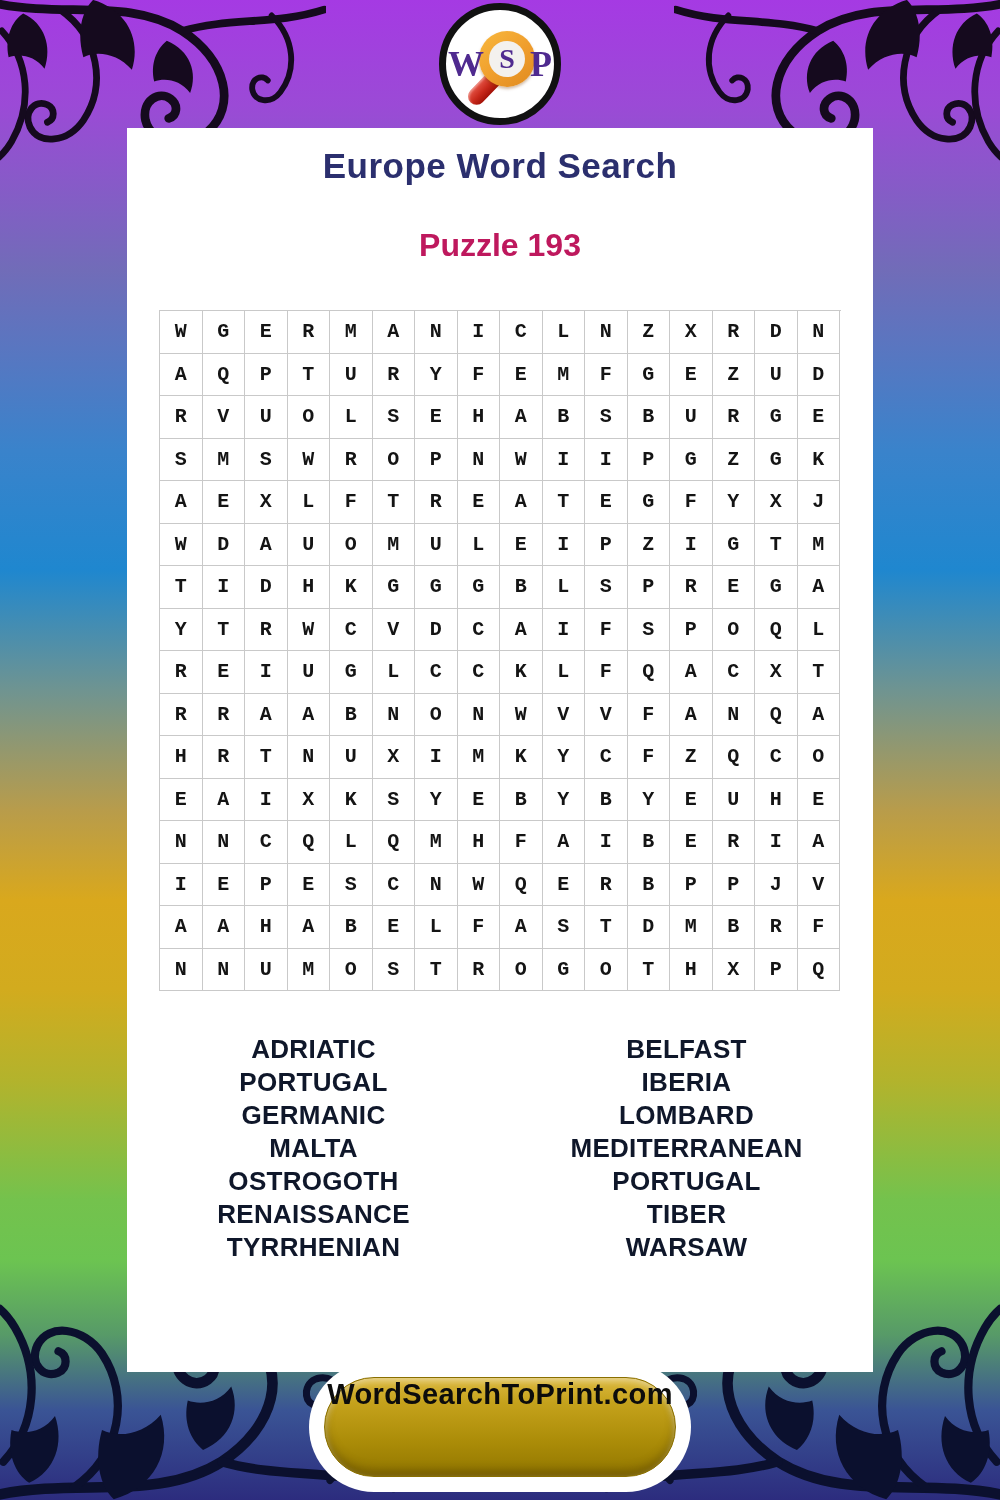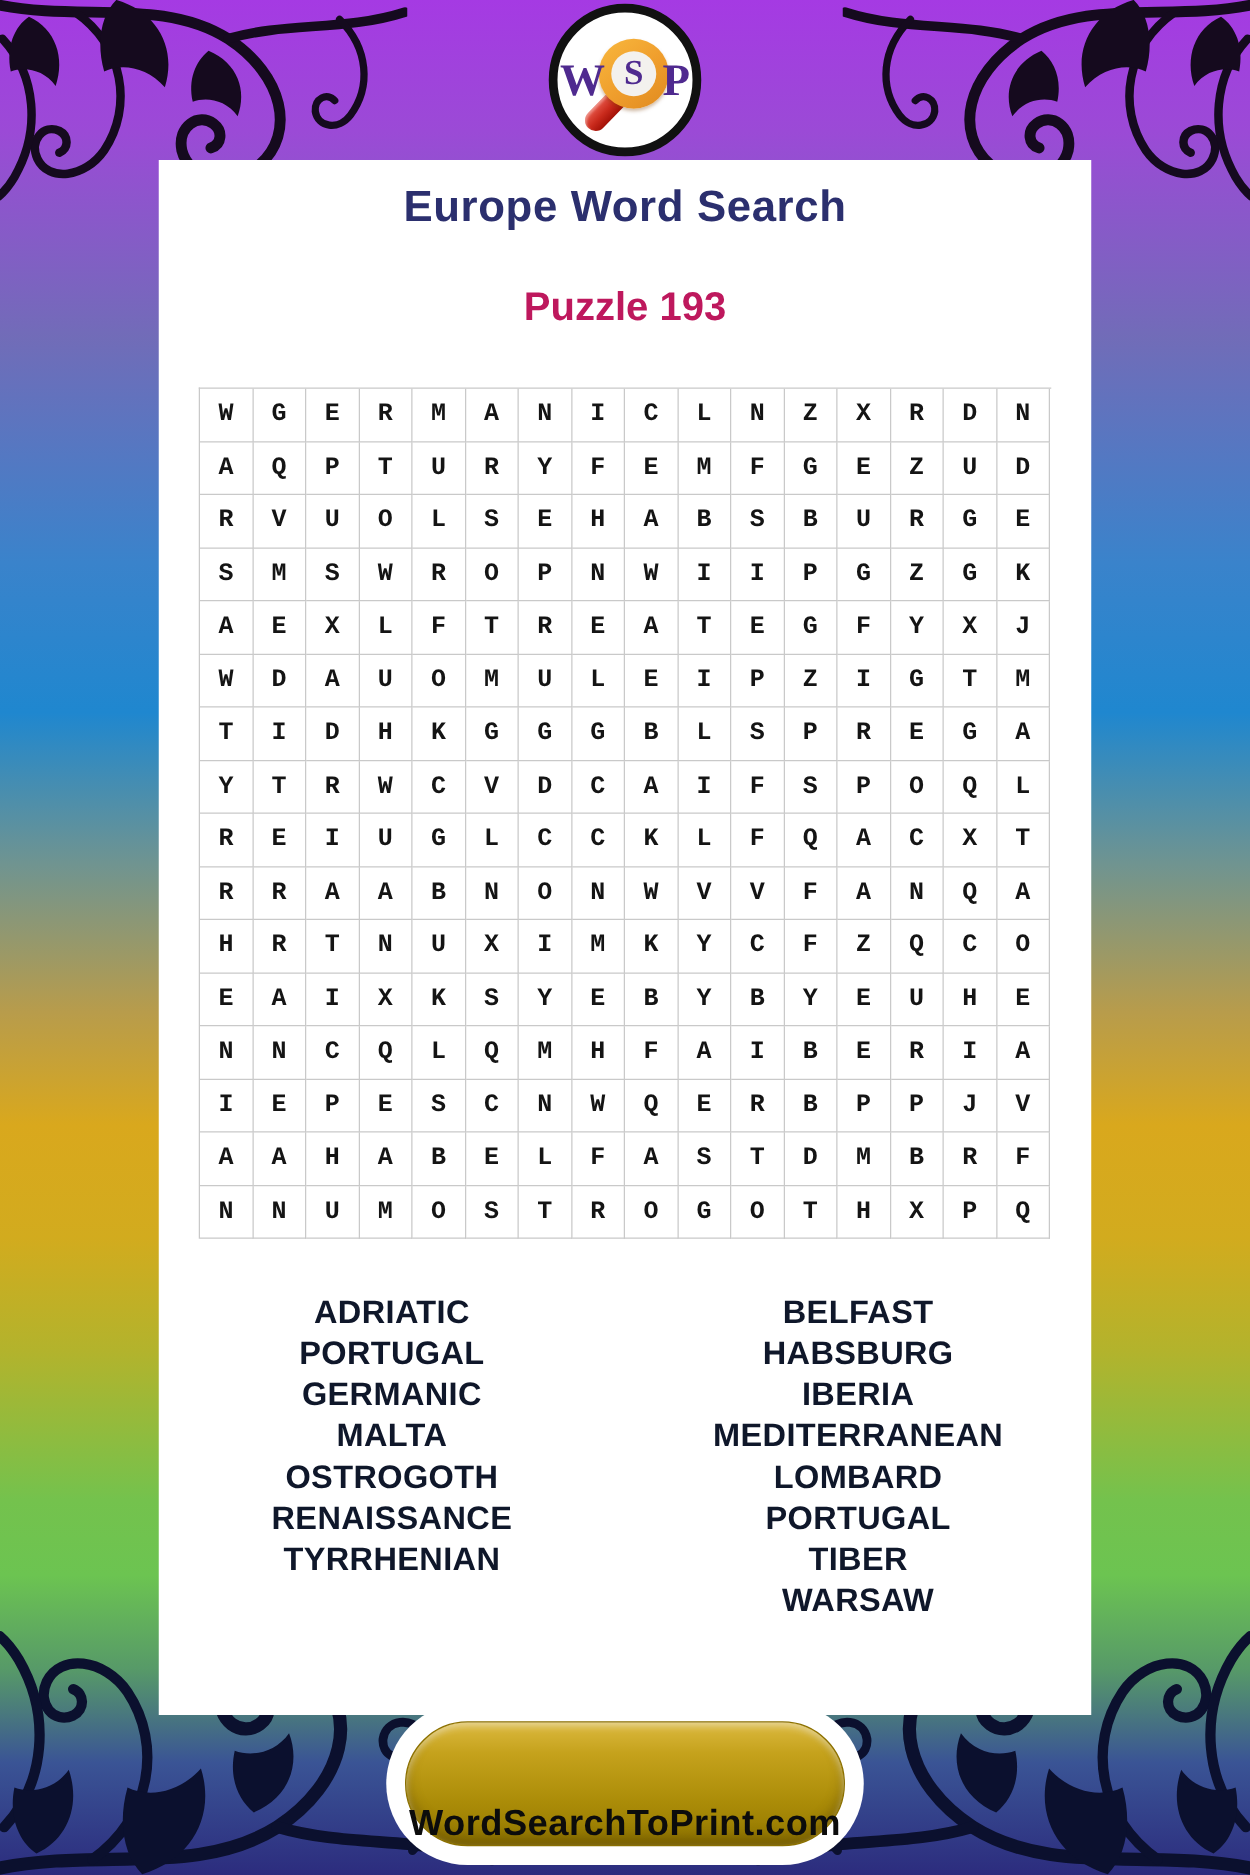--- a/index.html
+++ b/index.html
@@ -57,21 +57,21 @@
   
   .pill-halo{
     position:absolute;left:50%;top:1362px;transform:translateX(-50%);
     width:382px;height:130px;background:#ffffff;border-radius:65px;
     display:flex;align-items:center;justify-content:center;z-index:5;
   }
   .pill-gold{
     width:352px;height:100px;border-radius:50px;cursor:pointer;border:1px solid #8a6f00;box-sizing:border-box;
     background:linear-gradient(180deg,#dcb93f 0%,#c5a21c 25%,#ab8c08 65%,#927700 100%);
     box-shadow:inset 0 3px 6px rgba(255,255,255,.45), inset 0 -6px 10px rgba(60,40,0,.35);
-    display:flex;align-items:flex-end;justify-content:center;
+    display:flex;align-items:flex-start;justify-content:center;
   }
   .pill-gold span{font-size:29px;font-weight:bold;color:#0c0c0c;letter-spacing:.4px;}
 </style>
 </head>
 <body>
 
 <svg width="0" height="0" style="position:absolute">
   <symbol id="flourish" viewBox="0 0 340 240">
     <g fill="none" stroke="currentColor" stroke-linecap="round">
       <path d="M2 8 C70 22 138 2 192 36 C238 66 248 114 218 140 C194 160 160 152 154 128 C150 108 168 97 180 106 C188 112 187 123 178 126" stroke-width="9"></path>
@@ -370,24 +370,23 @@
           <div class="word">ADRIATIC</div>
           <div class="word">PORTUGAL</div>
           <div class="word">GERMANIC</div>
           <div class="word">MALTA</div>
           <div class="word">OSTROGOTH</div>
           <div class="word">RENAISSANCE</div>
           <div class="word">TYRRHENIAN</div>
         </div>
       <div class="wcol" id="words-right">
           <div class="word">BELFAST</div>
-          <div class="word">HABSBURG</div>
           <div class="word">IBERIA</div>
+          <div class="word">LOMBARD</div>
           <div class="word">MEDITERRANEAN</div>
-          <div class="word">LOMBARD</div>
           <div class="word">PORTUGAL</div>
           <div class="word">TIBER</div>
           <div class="word">WARSAW</div>
         </div>
     </div>
   </div>
 
   <div class="logo">
     <span class="logo-letter">W</span>
     <div class="lens">

